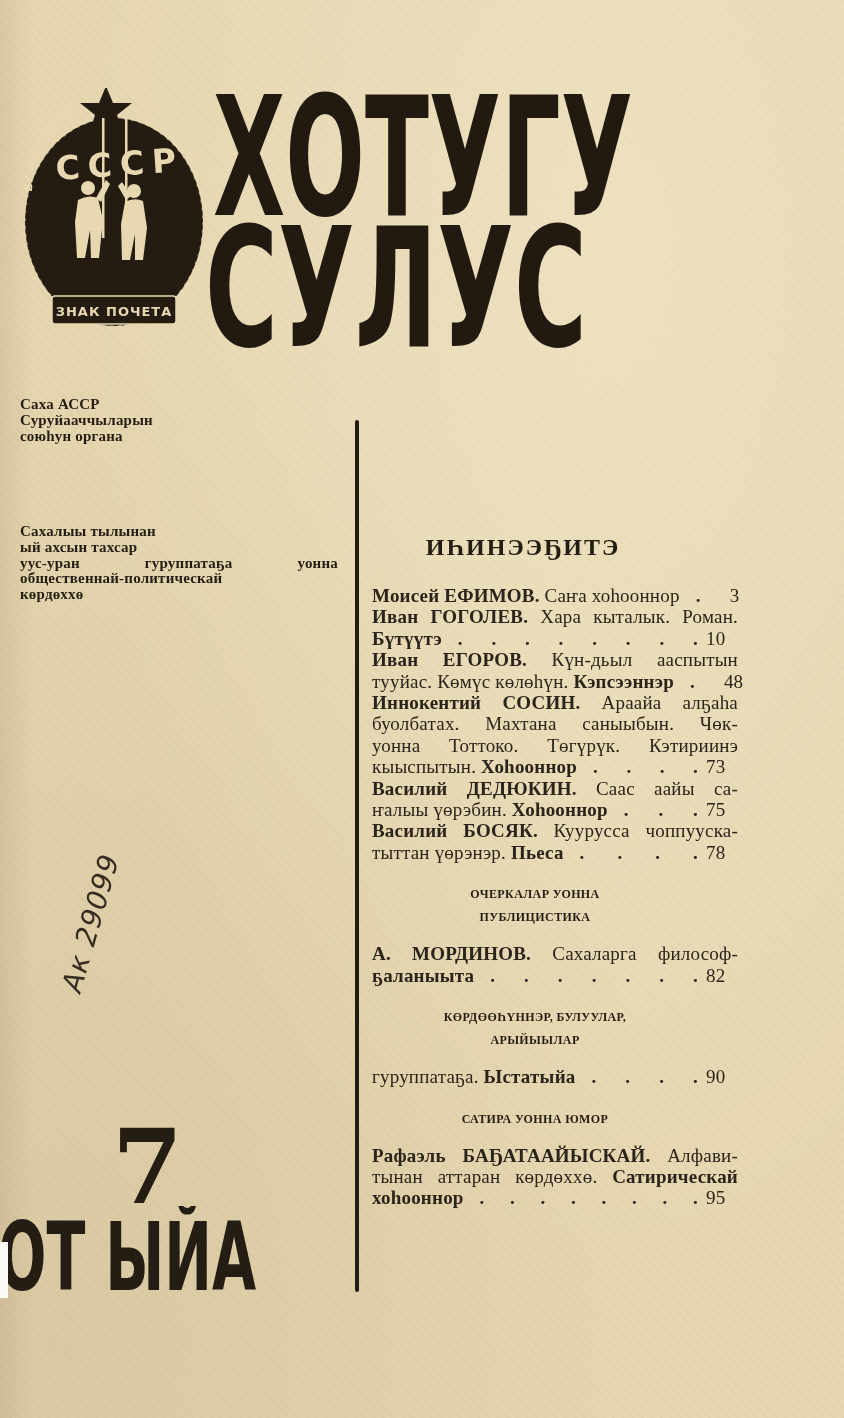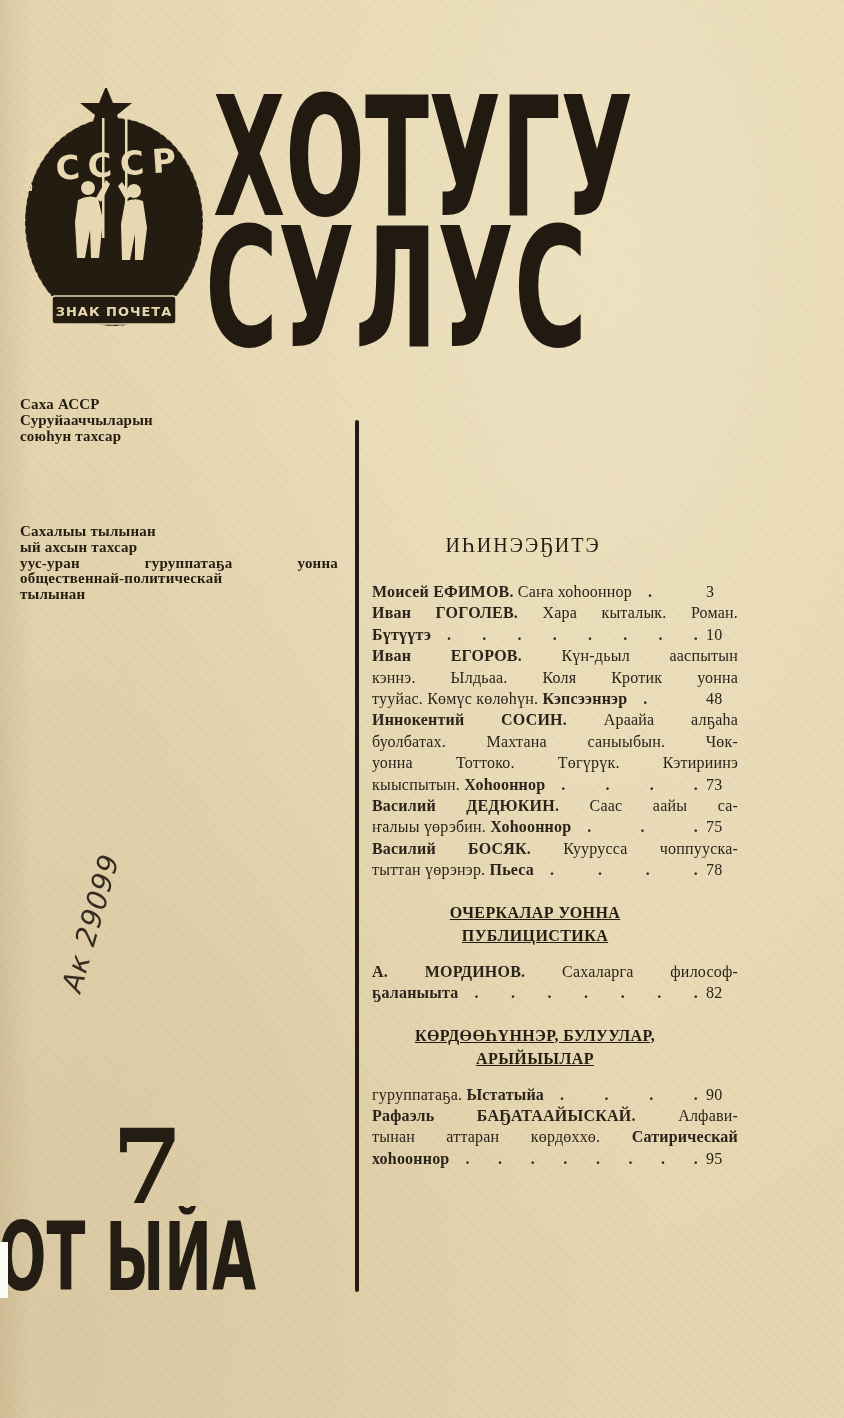--- a/index.html
+++ b/index.html
@@ -23,23 +23,23 @@
   .desc{position:absolute;left:20px;top:524px;width:318px;font:bold 15px/15.8px "Liberation Serif",serif;color:#241d12;letter-spacing:.2px;}
   .desc div:nth-child(3){text-align:justify;text-align-last:justify;}
   #handwriting{position:absolute;left:88px;top:962px;font:italic 28px/34px "DejaVu Sans",sans-serif;color:#352d21;transform:rotate(-74deg);transform-origin:0 100%;letter-spacing:1px;white-space:nowrap;}
   #issue-number{position:absolute;left:112px;top:1116px;font:bold 102px/1 "DejaVu Serif",serif;color:#241d13;}
   #issue-month{position:absolute;left:-4px;top:1206px;}
   #issue-month text{fill:#241d13;font-family:"DejaVu Sans",sans-serif;font-weight:bold;}
   #divider{position:absolute;left:355px;top:420px;width:4px;height:872px;background:#231c12;border-radius:2px;}
   #notch{position:absolute;left:0;top:1242px;width:8px;height:56px;background:#fbfbf6;}
   
   #toc{position:absolute;left:372px;top:534px;width:366px;}
-  #toc-heading{font-size:20px;font-weight:normal;letter-spacing:2px;text-align:center;margin:0 64px 24px 0;color:#241d12;}
-  .toc-sec{font-weight:bold;font-size:16px;line-height:23px;text-align:center;margin:20px 40px 14px 0;letter-spacing:.4px;color:#241d12;text-decoration:underline;}
-  .toc-line{font-size:16px;line-height:21.4px;text-align:justify;text-align-last:justify;letter-spacing:.2px;}
+  #toc-heading{font-size:24px;font-weight:bold;letter-spacing:2px;text-align:center;margin:0 64px 24px 0;color:#241d12;}
+  .toc-sec{font-weight:bold;font-size:12px;line-height:23px;text-align:center;margin:20px 40px 14px 0;letter-spacing:.4px;color:#241d12;}
+  .toc-line{font-size:19px;line-height:21.4px;text-align:justify;text-align-last:justify;letter-spacing:.2px;}
   .toc-line .b{font-weight:bold;}
   .toc-line.last{display:flex;align-items:baseline;text-align:left;text-align-last:left;}
   .txt{white-space:pre;}
   .dots{flex:1 1 auto;display:flex;justify-content:space-between;padding:0 8px 0 16px;min-width:26px;font-weight:bold;}
   .dots i{font-style:normal;}
   .page{min-width:28px;text-align:right;padding-right:4px;}
 </style>
 </head>
 <body>
 
@@ -66,28 +66,28 @@
     <path id="aR" d="M 112 14 A 86 98 0 0 1 176 102" fill="none"></path>
     <text font-size="11.5" font-weight="bold" fill="#e7d8b2" letter-spacing="1.5" font-family="DejaVu Sans, sans-serif"><textPath href="#aL">ВСЕХ СТРАН.</textPath></text>
     <text font-size="11.5" font-weight="bold" fill="#e7d8b2" letter-spacing="1.5" font-family="DejaVu Sans, sans-serif"><textPath href="#aR">.СОЕДИНЯЙ</textPath></text>
     <rect x="30" y="208" width="124" height="28" rx="3" fill="#241c11" stroke="#e7d8b2" stroke-width="1.5"></rect>
     <text x="92" y="228" text-anchor="middle" font-size="13" font-weight="bold" fill="#e7d8b2" letter-spacing="1" font-family="DejaVu Sans, sans-serif">ЗНАК ПОЧЕТА</text>
   </svg>
 
   <div class="pub">
       <div>Саха АССР</div>
       <div>Суруйааччыларын</div>
-      <div>союһун тахсар</div>
+      <div>союһун органа</div>
     </div>
   <div class="desc">
       <div>Сахалыы тылынан</div>
       <div>ый ахсын тахсар</div>
       <div>уус-уран гуруппатаҕа уонна</div>
       <div>общественнай-политическай</div>
-      <div>тылынан</div>
+      <div>көрдөххө</div>
     </div>
   <div id="handwriting">Ак 29099</div>
   <div id="issue-number">7</div>
   <svg id="issue-month" width="272" height="100" viewBox="0 0 272 100">
     <text x="2" y="84" font-size="94" textLength="258" lengthAdjust="spacingAndGlyphs">ОТ ЫЙА</text>
   </svg>
 
   <div id="divider"></div>
   <div id="notch"></div>
 
@@ -115,21 +115,20 @@
               <i>.</i>
               <i>.</i>
               <i>.</i>
               <i>.</i>
             </span>
             <span class="page">10</span>
           </div>
         </div>
         <div class="toc-entry">
           <div class="toc-line"><span class="b">Иван ЕГОРОВ. </span><span>Күн-дьыл ааспытын</span></div>
-          <div class="toc-line"><span>кэннэ. Ылдьаа. Коля Кротик уонна</span></div>
           <div class="toc-line last">
             <span class="txt"><span>тууйас. Көмүс көлөһүн. </span><span class="b">Кэпсээннэр</span></span>
             <span class="dots">
               <i>.</i>
             </span>
             <span class="page">48</span>
           </div>
         </div>
         <div class="toc-entry">
           <div class="toc-line"><span class="b">Иннокентий СОСИН. </span><span>Араайа алҕаһа</span></div>
@@ -200,20 +199,23 @@
             <span class="txt"><span>гуруппатаҕа. </span><span class="b">Ыстатыйа</span></span>
             <span class="dots">
               <i>.</i>
               <i>.</i>
               <i>.</i>
               <i>.</i>
             </span>
             <span class="page">90</span>
           </div>
         </div>
+        <div class="toc-sec">
+          <div>САТИРА УОННА ЮМОР</div>
+        </div>
         <div class="toc-entry">
           <div class="toc-line"><span class="b">Рафаэль БАҔАТААЙЫСКАЙ. </span><span>Алфави-</span></div>
           <div class="toc-line"><span>тынан аттаран көрдөххө. </span><span class="b">Сатирическай</span></div>
           <div class="toc-line last">
             <span class="txt"><span class="b">хоһооннор</span></span>
             <span class="dots">
               <i>.</i>
               <i>.</i>
               <i>.</i>
               <i>.</i>

